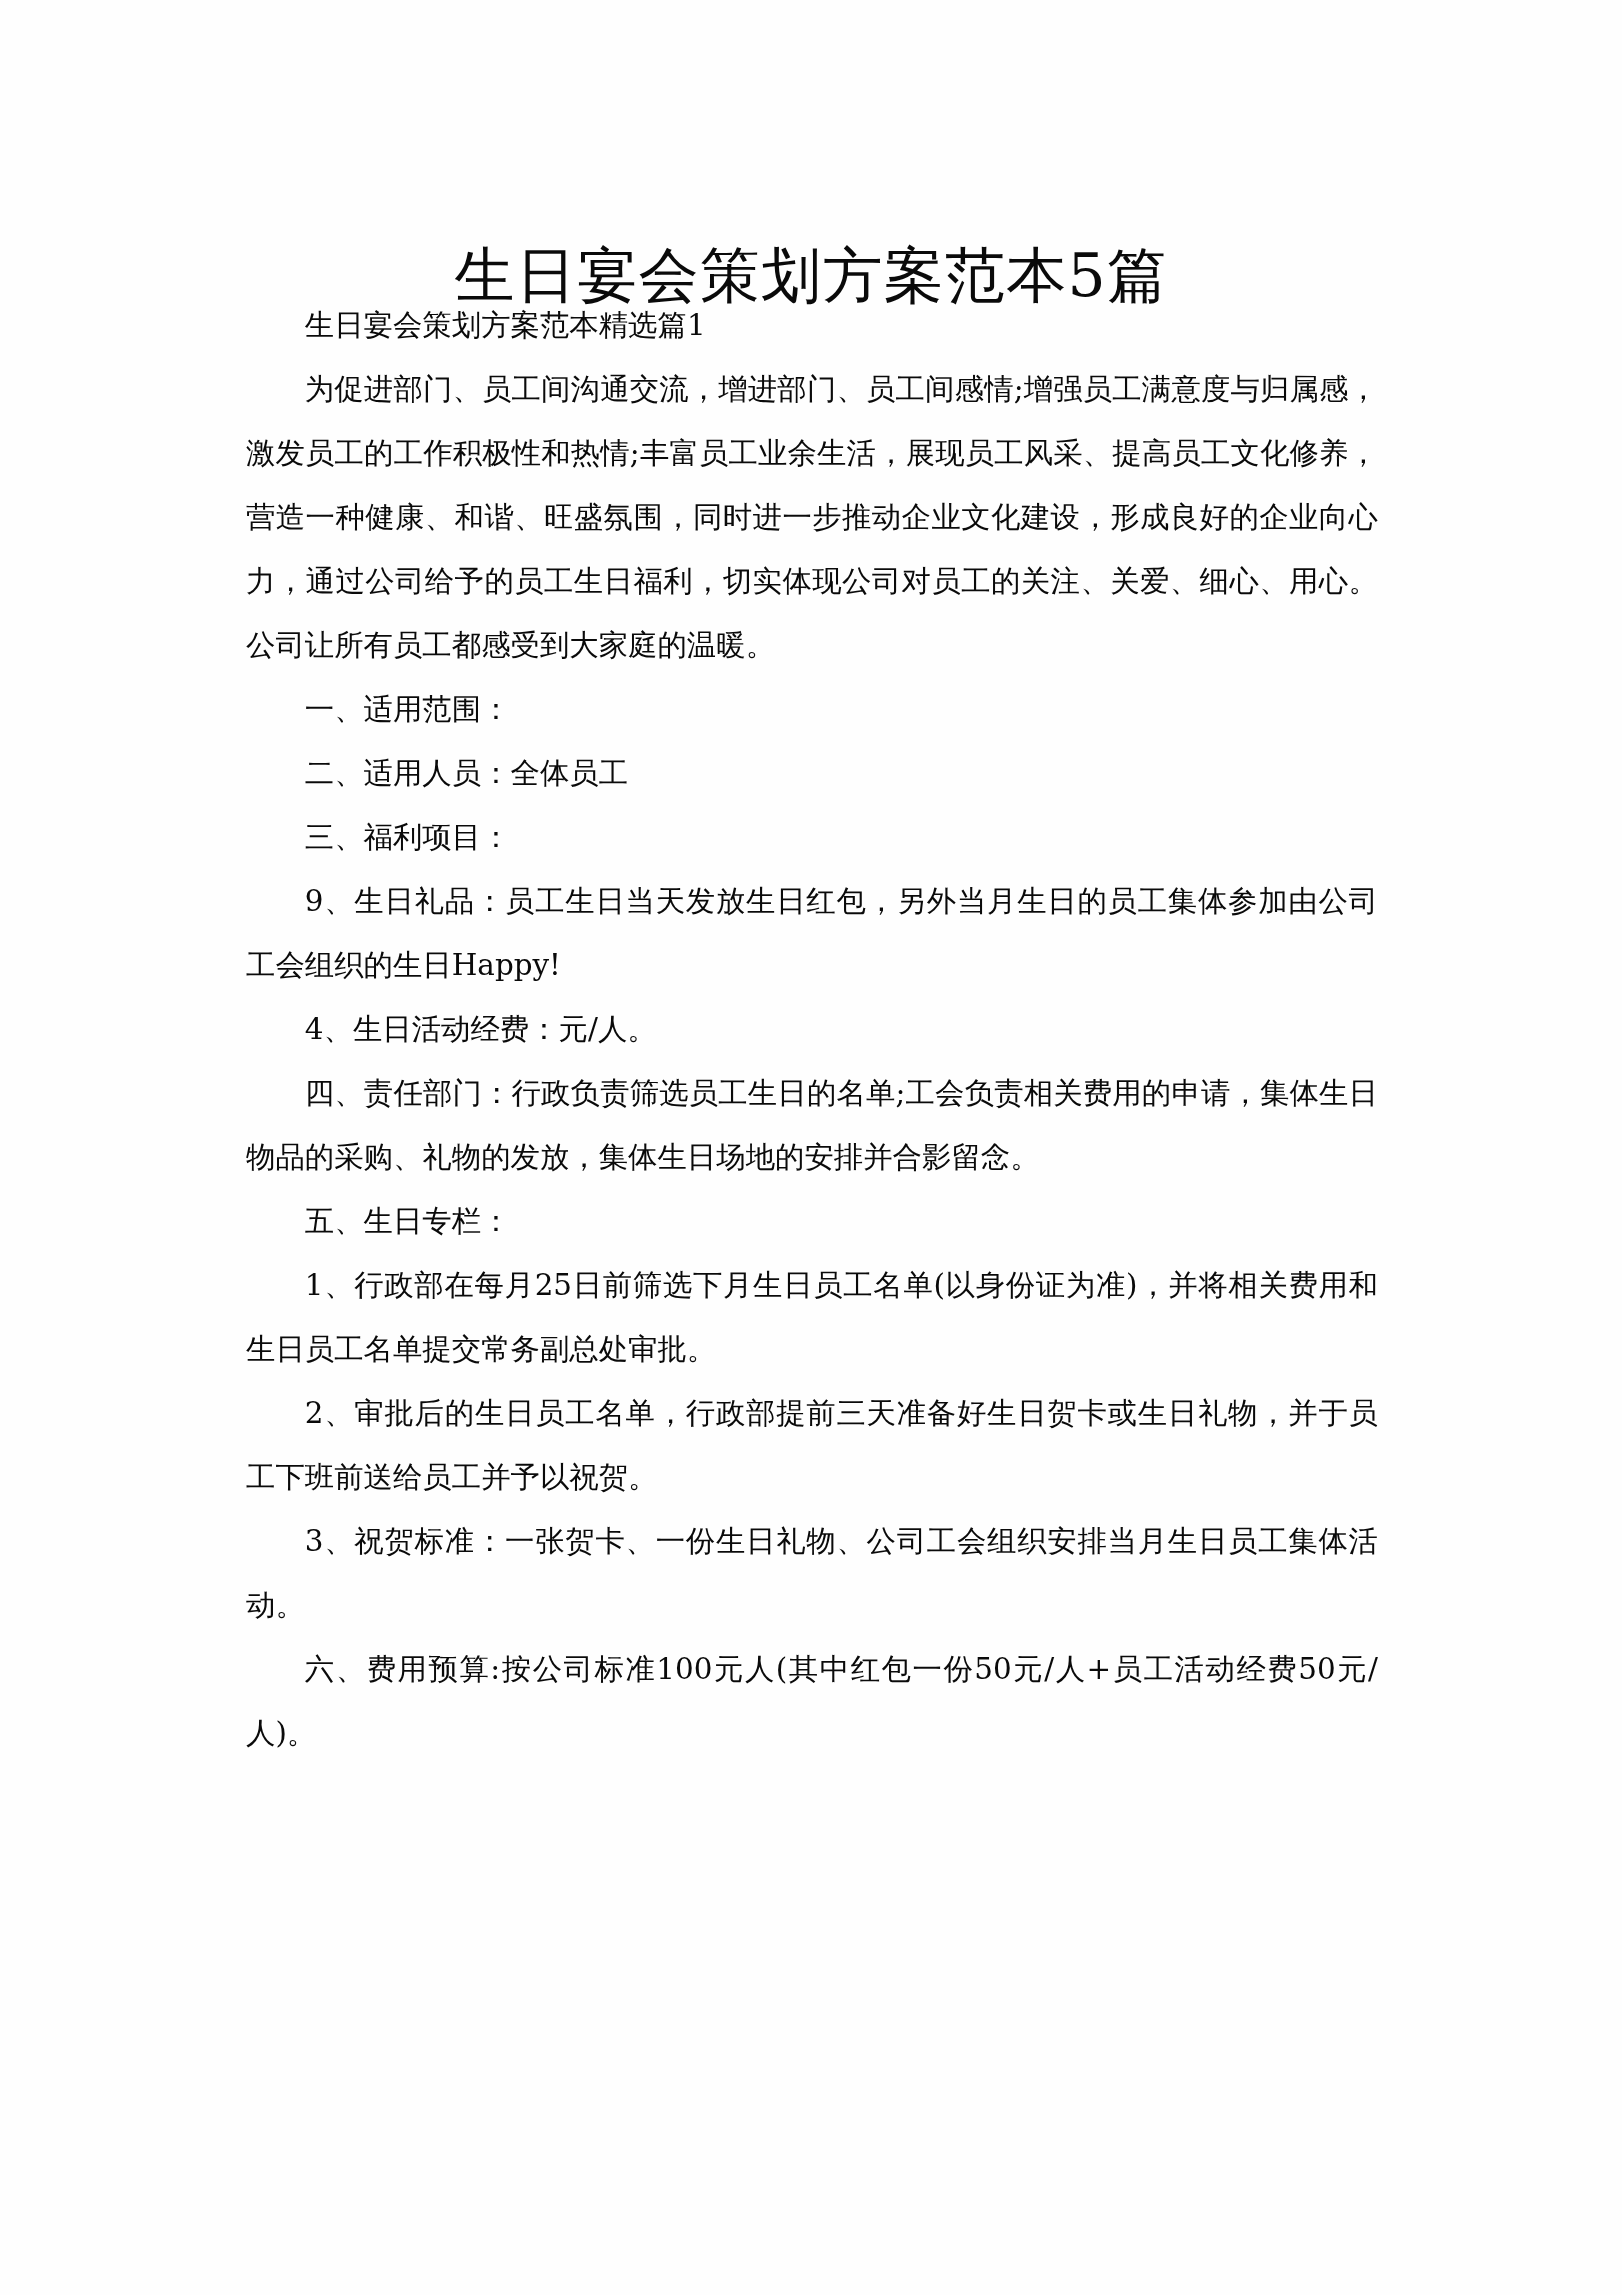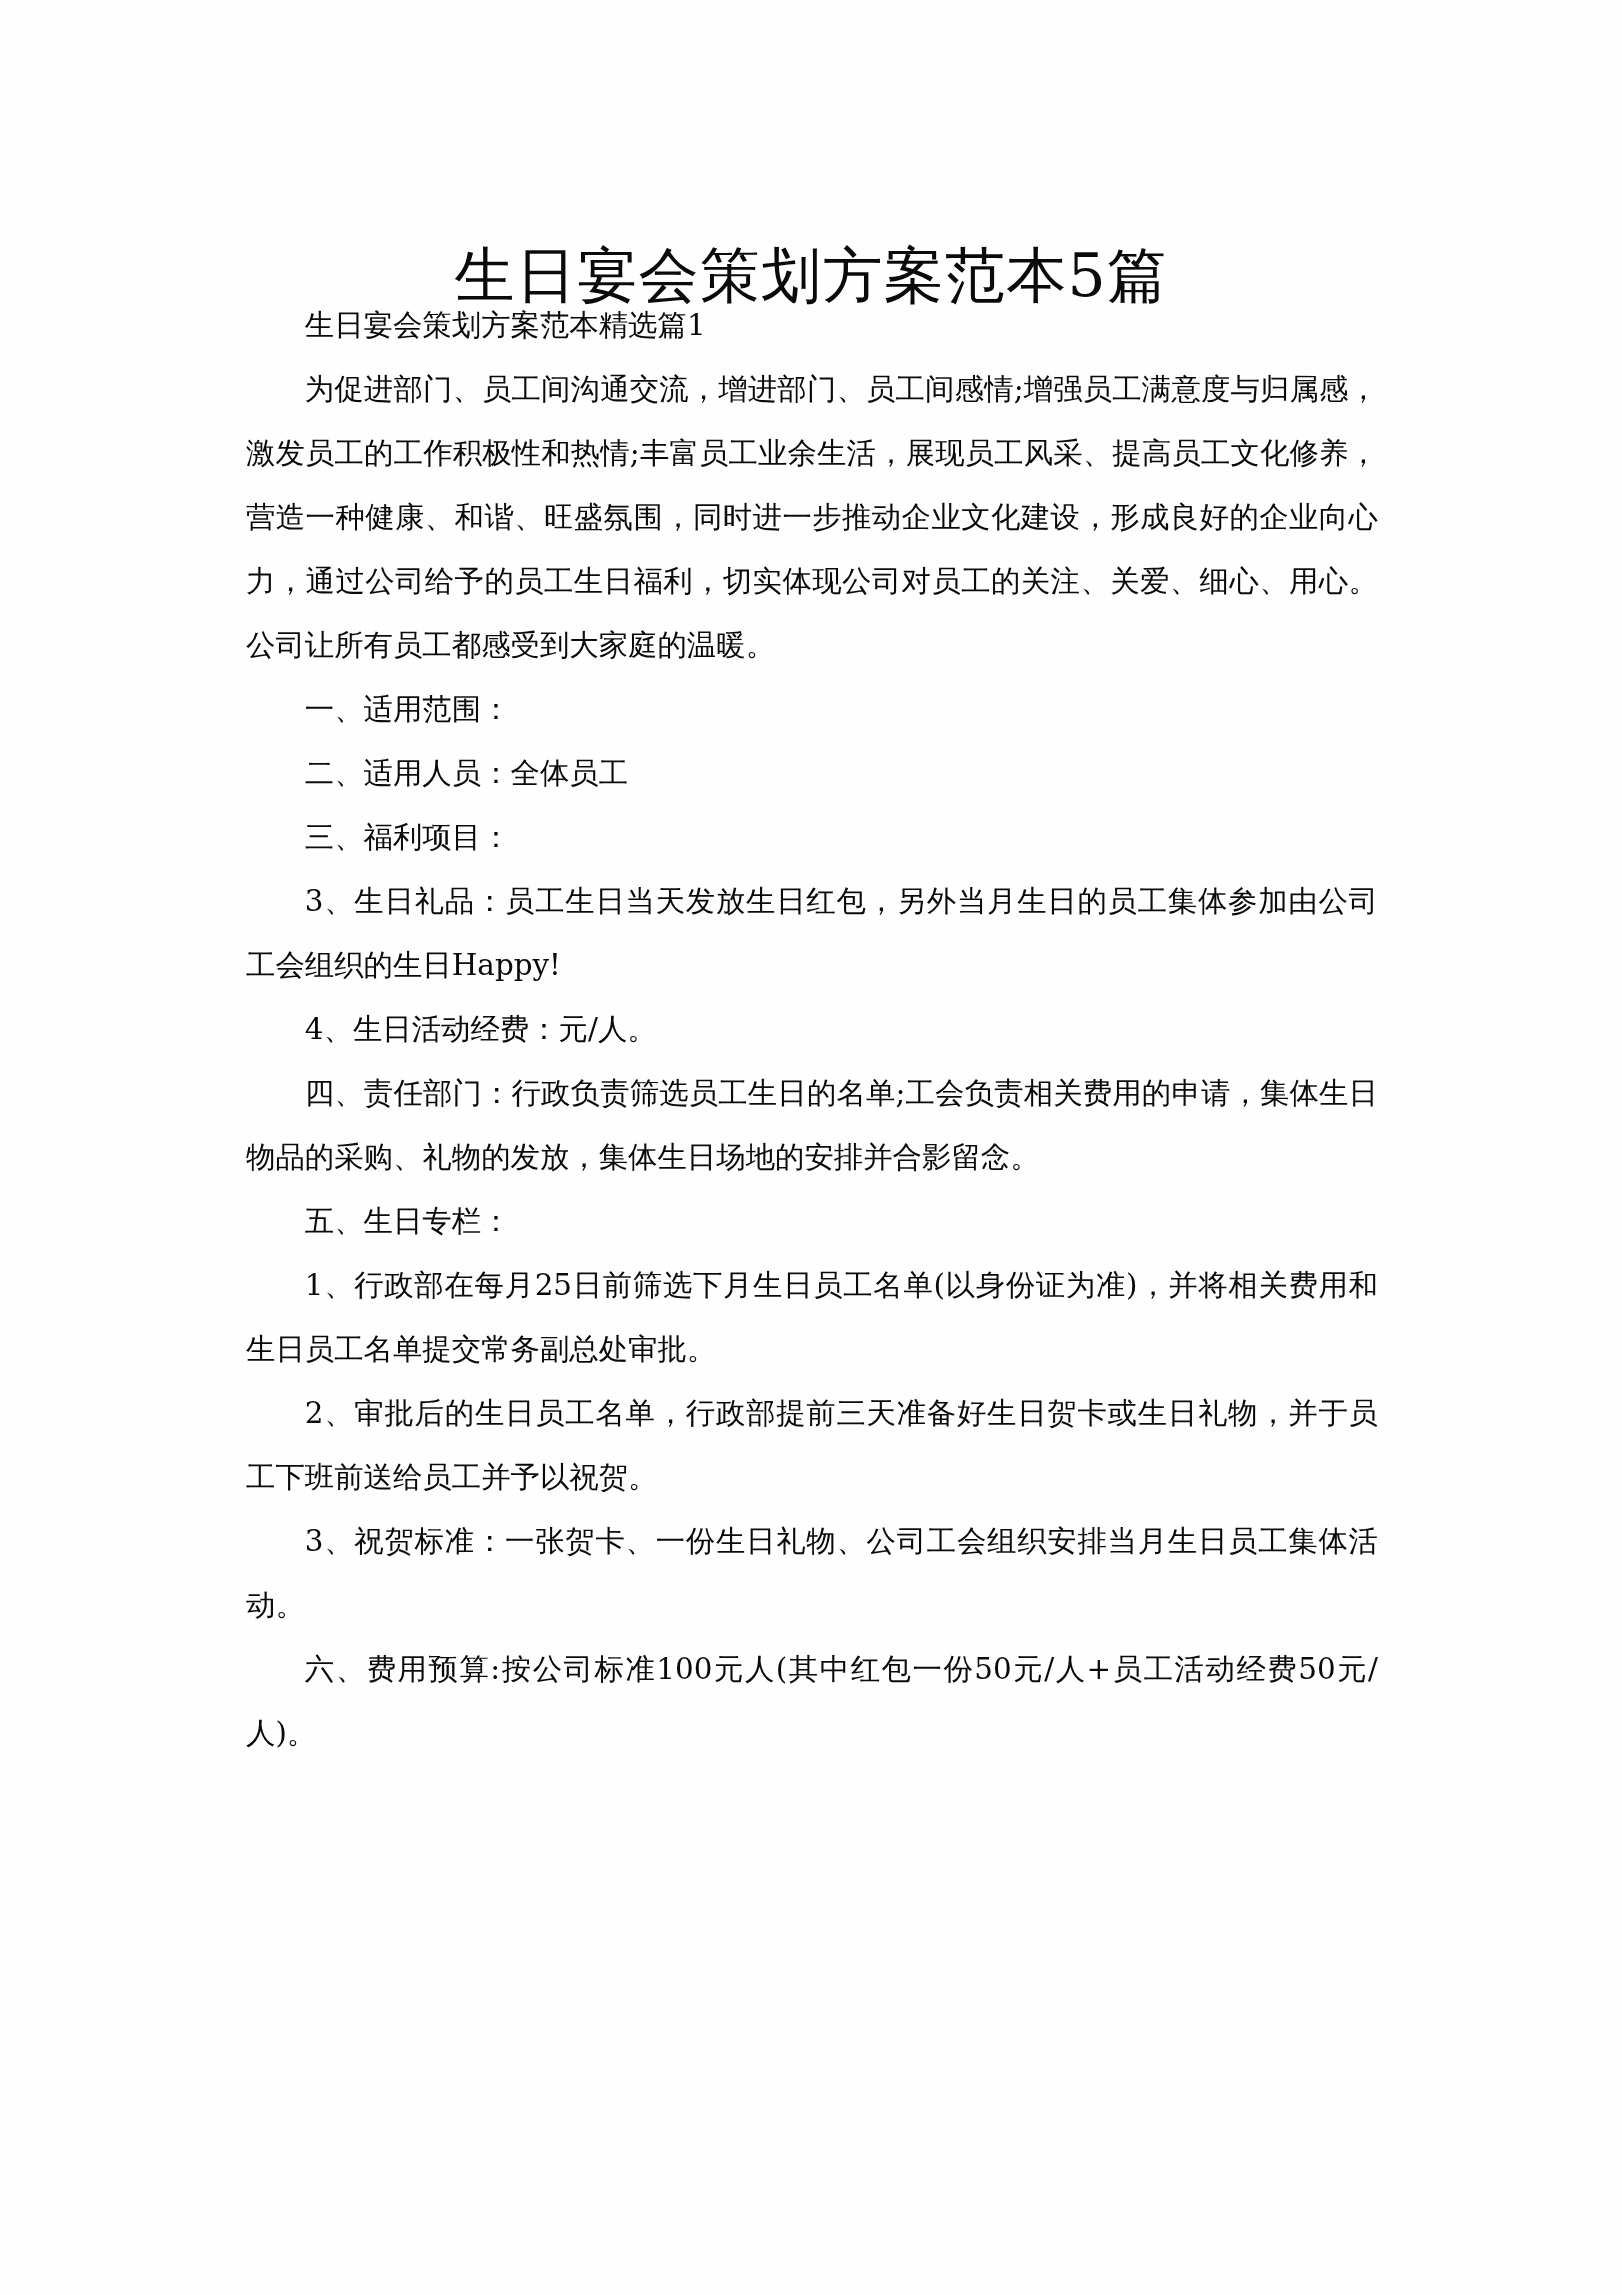--- a/index.html
+++ b/index.html
@@ -24,21 +24,21 @@
 <body>
 
 <div class="page">
   <h1 class="title">生日宴会策划方案范本5篇</h1>
   <div class="body">
     <p class="p">生日宴会策划方案范本精选篇1</p>
     <p class="p">为促进部门、员工间沟通交流，增进部门、员工间感情;增强员工满意度与归属感，激发员工的工作积极性和热情;丰富员工业余生活，展现员工风采、提高员工文化修养，营造一种健康、和谐、旺盛氛围，同时进一步推动企业文化建设，形成良好的企业向心力，通过公司给予的员工生日福利，切实体现公司对员工的关注、关爱、细心、用心。公司让所有员工都感受到大家庭的温暖。</p>
     <p class="p">一、适用范围：</p>
     <p class="p">二、适用人员：全体员工</p>
     <p class="p">三、福利项目：</p>
-    <p class="p">3、生日礼品：员工生日当天发放生日红包，另外当月生日的员工集体参加由公司工会组织的生日Happy!</p>
+    <p class="p">9、生日礼品：员工生日当天发放生日红包，另外当月生日的员工集体参加由公司工会组织的生日Happy!</p>
     <p class="p">4、生日活动经费：元/人。</p>
     <p class="p">四、责任部门：行政负责筛选员工生日的名单;工会负责相关费用的申请，集体生日物品的采购、礼物的发放，集体生日场地的安排并合影留念。</p>
     <p class="p">五、生日专栏：</p>
     <p class="p">1、行政部在每月25日前筛选下月生日员工名单(以身份证为准)，并将相关费用和生日员工名单提交常务副总处审批。</p>
     <p class="p">2、审批后的生日员工名单，行政部提前三天准备好生日贺卡或生日礼物，并于员工下班前送给员工并予以祝贺。</p>
     <p class="p">3、祝贺标准：一张贺卡、一份生日礼物、公司工会组织安排当月生日员工集体活动。</p>
     <p class="p">六、费用预算:按公司标准100元人(其中红包一份50元/人+员工活动经费50元/人)。</p>
   </div>
 </div>
 

